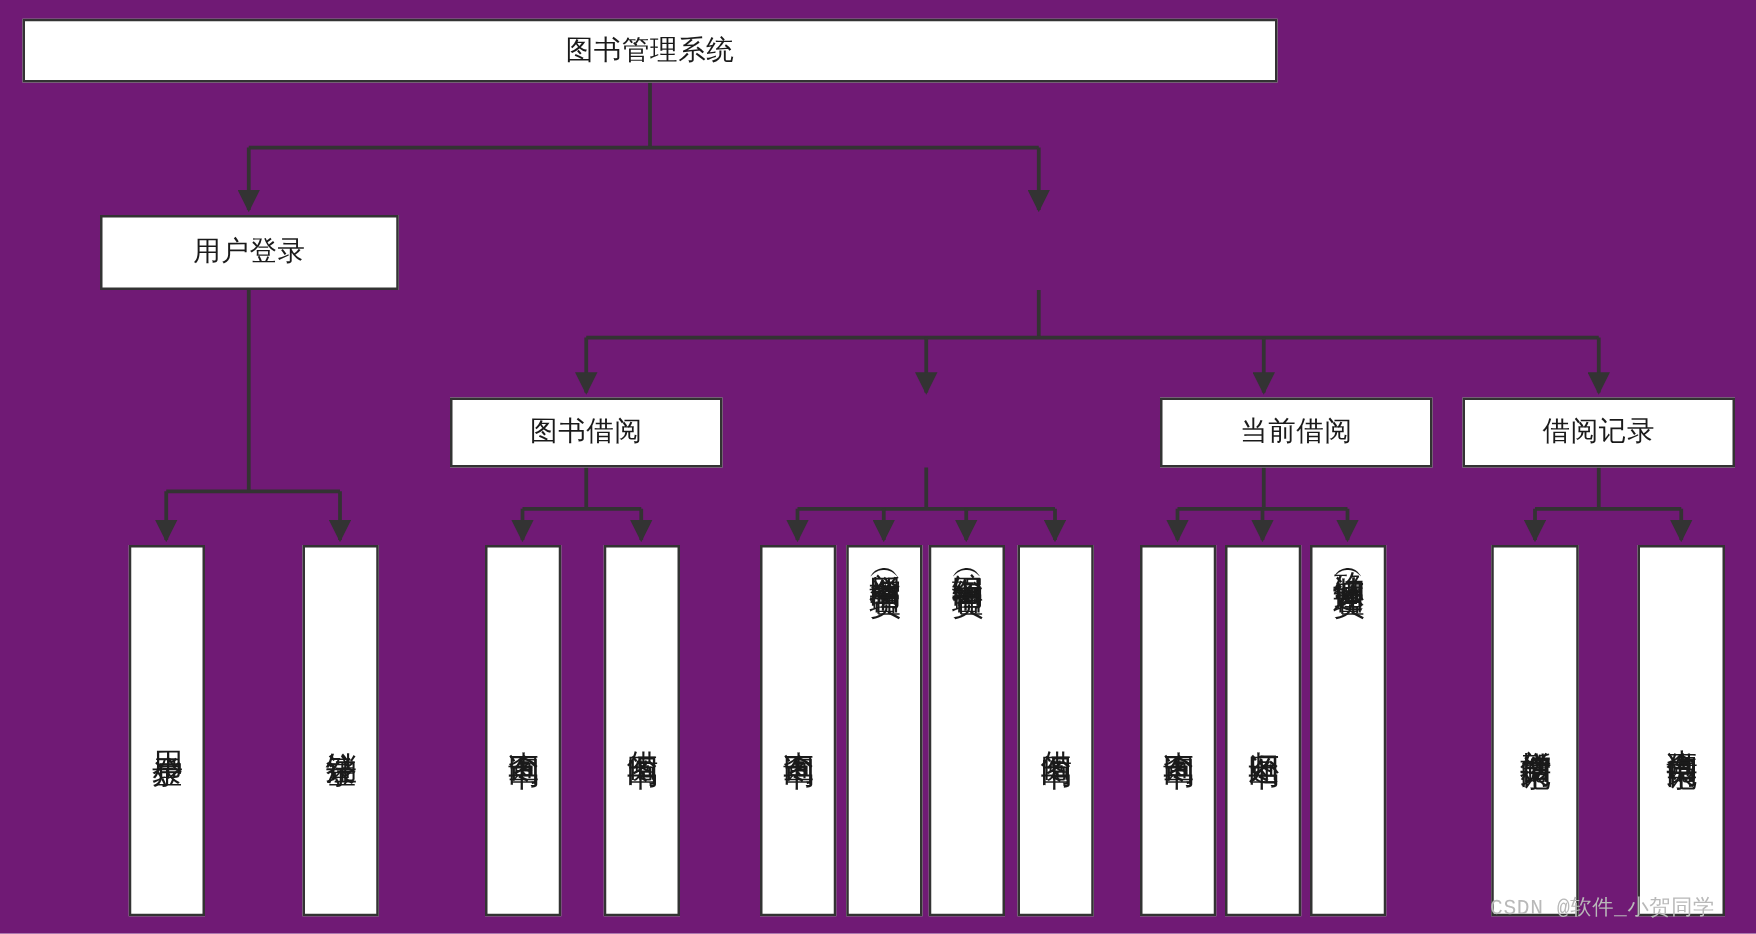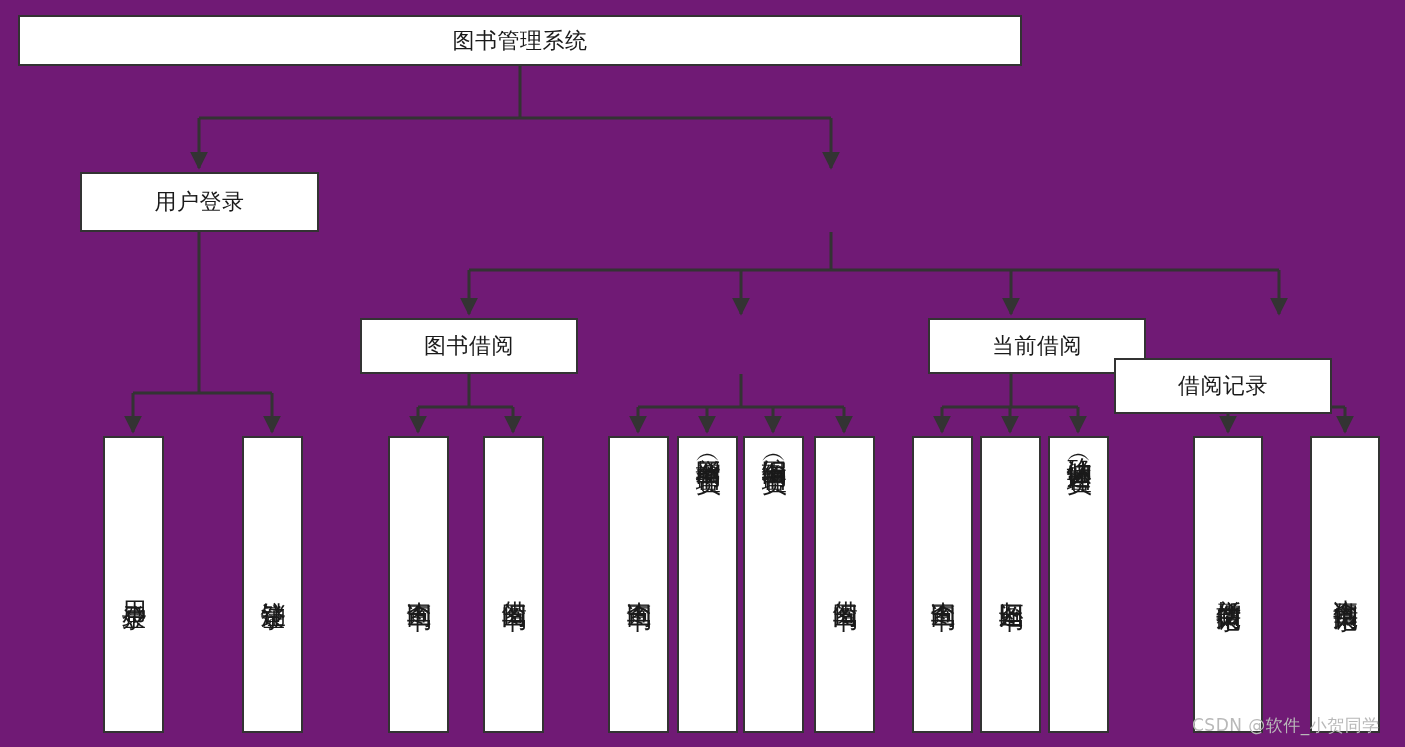--- a/index.html
+++ b/index.html
@@ -60,20 +60,21 @@
     align-self: center;
   }
   #watermark {
     position: absolute;
     left: 1192px;
     top: 714px;
     font-size: 17px;
     color: #b9b9b9;
     white-space: nowrap;
     letter-spacing: 0.5px;
+    font-family: Liberation Mono, monospace;
   }
 </style>
 </head>
 <body>
 
 <div id="diagram-root">
 
   <svg id="edges-layer" viewBox="0 0 1405 747" width="1405" height="747" xmlns="http://www.w3.org/2000/svg">
     <defs>
       <marker id="arrow" viewBox="0 0 10 10" refX="9" refY="5" markerWidth="6" markerHeight="6" orient="auto-start-reverse">
@@ -131,21 +132,21 @@
   <div class="node horiz" style="left:80px; top:172px; width:239px; height:60px;">
     <span class="label">用户登录</span>
   </div>
 
   <div class="node horiz" style="left:360px; top:318px; width:218px; height:56px;">
     <span class="label">图书借阅</span>
   </div>
   <div class="node horiz" style="left:902px; top:318px; width:218px; height:56px;margin-left:26px;">
     <span class="label">当前借阅</span>
   </div>
-  <div class="node horiz" style="left:1114px; top:318px; width:218px; height:56px;margin-top:40px;">
+  <div class="node horiz" style="left:1170px; top:318px; width:218px; height:56px;">
     <span class="label">借阅记录</span>
   </div>
 
   <div class="node vert mid" style="left:103px; top:436px; width:61px; height:297px;">
     <span class="label">用户登录</span>
   </div>
   <div class="node vert mid" style="left:242px; top:436px; width:61px; height:297px;">
     <span class="label">注销登录</span>
   </div>
 

